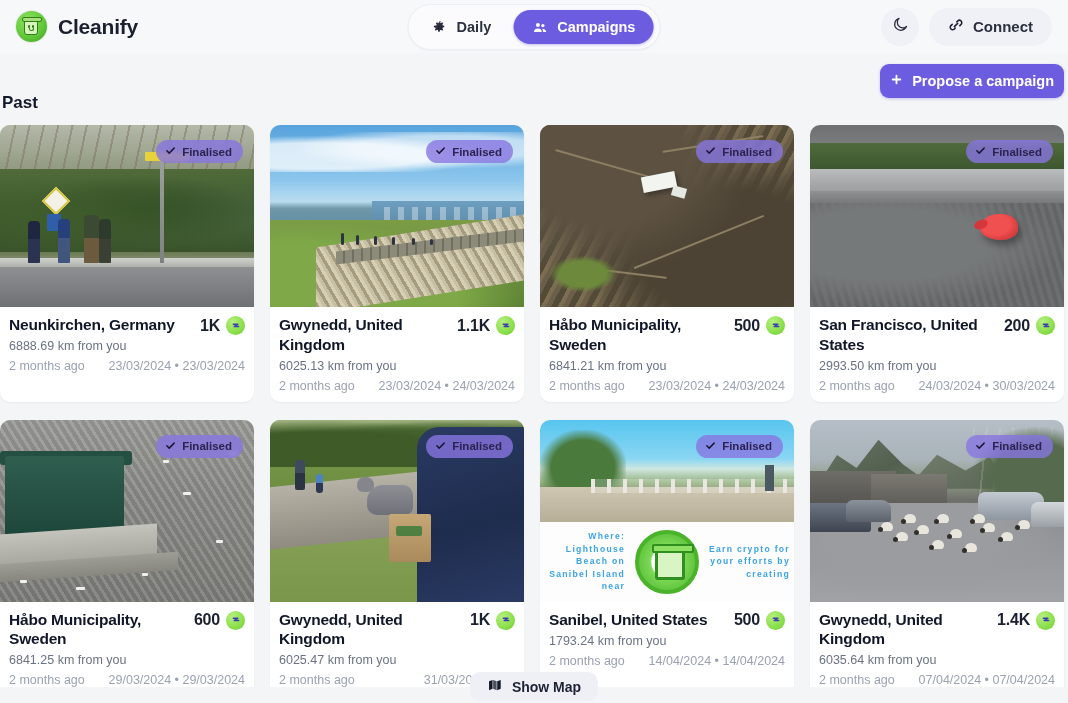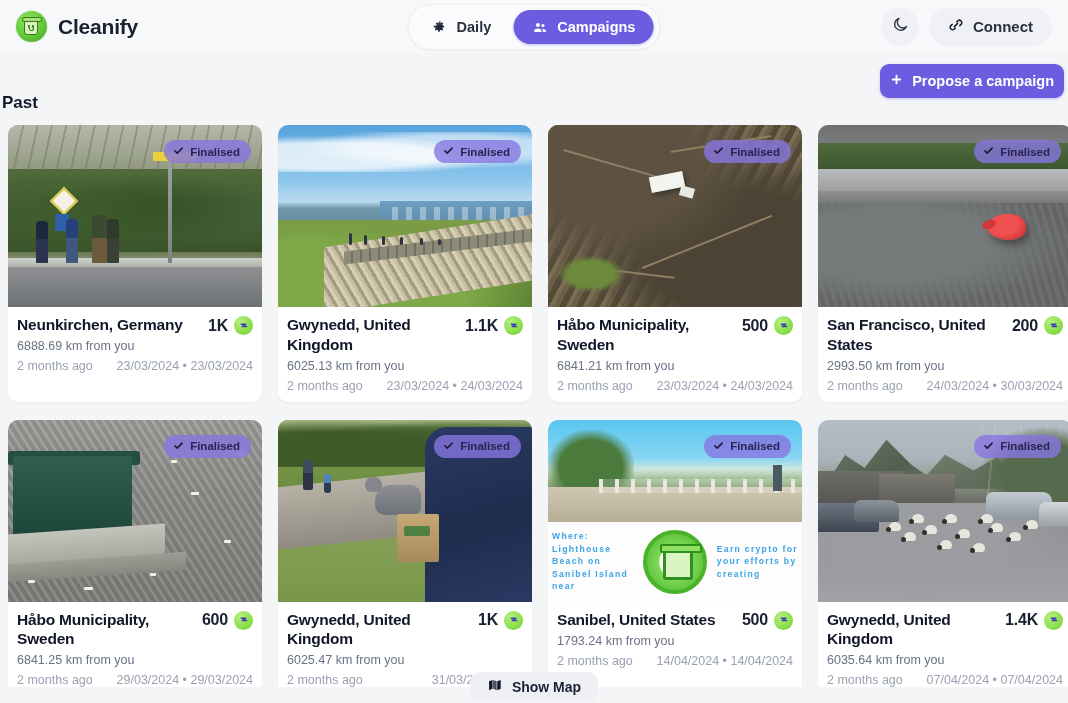--- a/index.html
+++ b/index.html
@@ -178,21 +178,21 @@
     box-shadow: 0 1px 3px rgba(108,92,224,.35);
   }
 
   
   .grid {
     display: grid;
     grid-template-columns: repeat(4, 254px);
     column-gap: 16px;
     row-gap: 0;
     padding: 0 0 0 0;
-    margin-left: 8px;
+    margin-left: 0;
   }
   .card {
     background: #fff;
     border-radius: 10px;
     overflow: hidden;
     position: relative;
     box-shadow: 0 1px 2px rgba(16,24,40,.05);
   }
   .card-media {
     position: relative;
@@ -409,21 +409,21 @@
     position:absolute; left:0; right:0; bottom:0; top:56%;
     display:flex; align-items:center; justify-content:space-between;
     padding: 0 4px;
   }
   .ph7 .ftxt {
     font-size: 8.6px;
     line-height: 1.45;
     letter-spacing: 1.3px;
     font-weight: 700;
     color: #3aa3e8;
-    text-align: left;
+    text-align: right;
     width: 33%;
   }
   .ph7 .flyerlogo {
     width: 64px; height: 64px; border-radius: 50%;
     background: radial-gradient(circle at 50% 50%, #ffffff 0 38%, #7ed957 42%, #49b32a 100%);
     border: 4px solid #49b32a;
     position: relative; flex: none;
   }
   .ph7 .flyerlogo .fbin {
     position:absolute; left:16px; top:14px; width:30px; height:32px;

